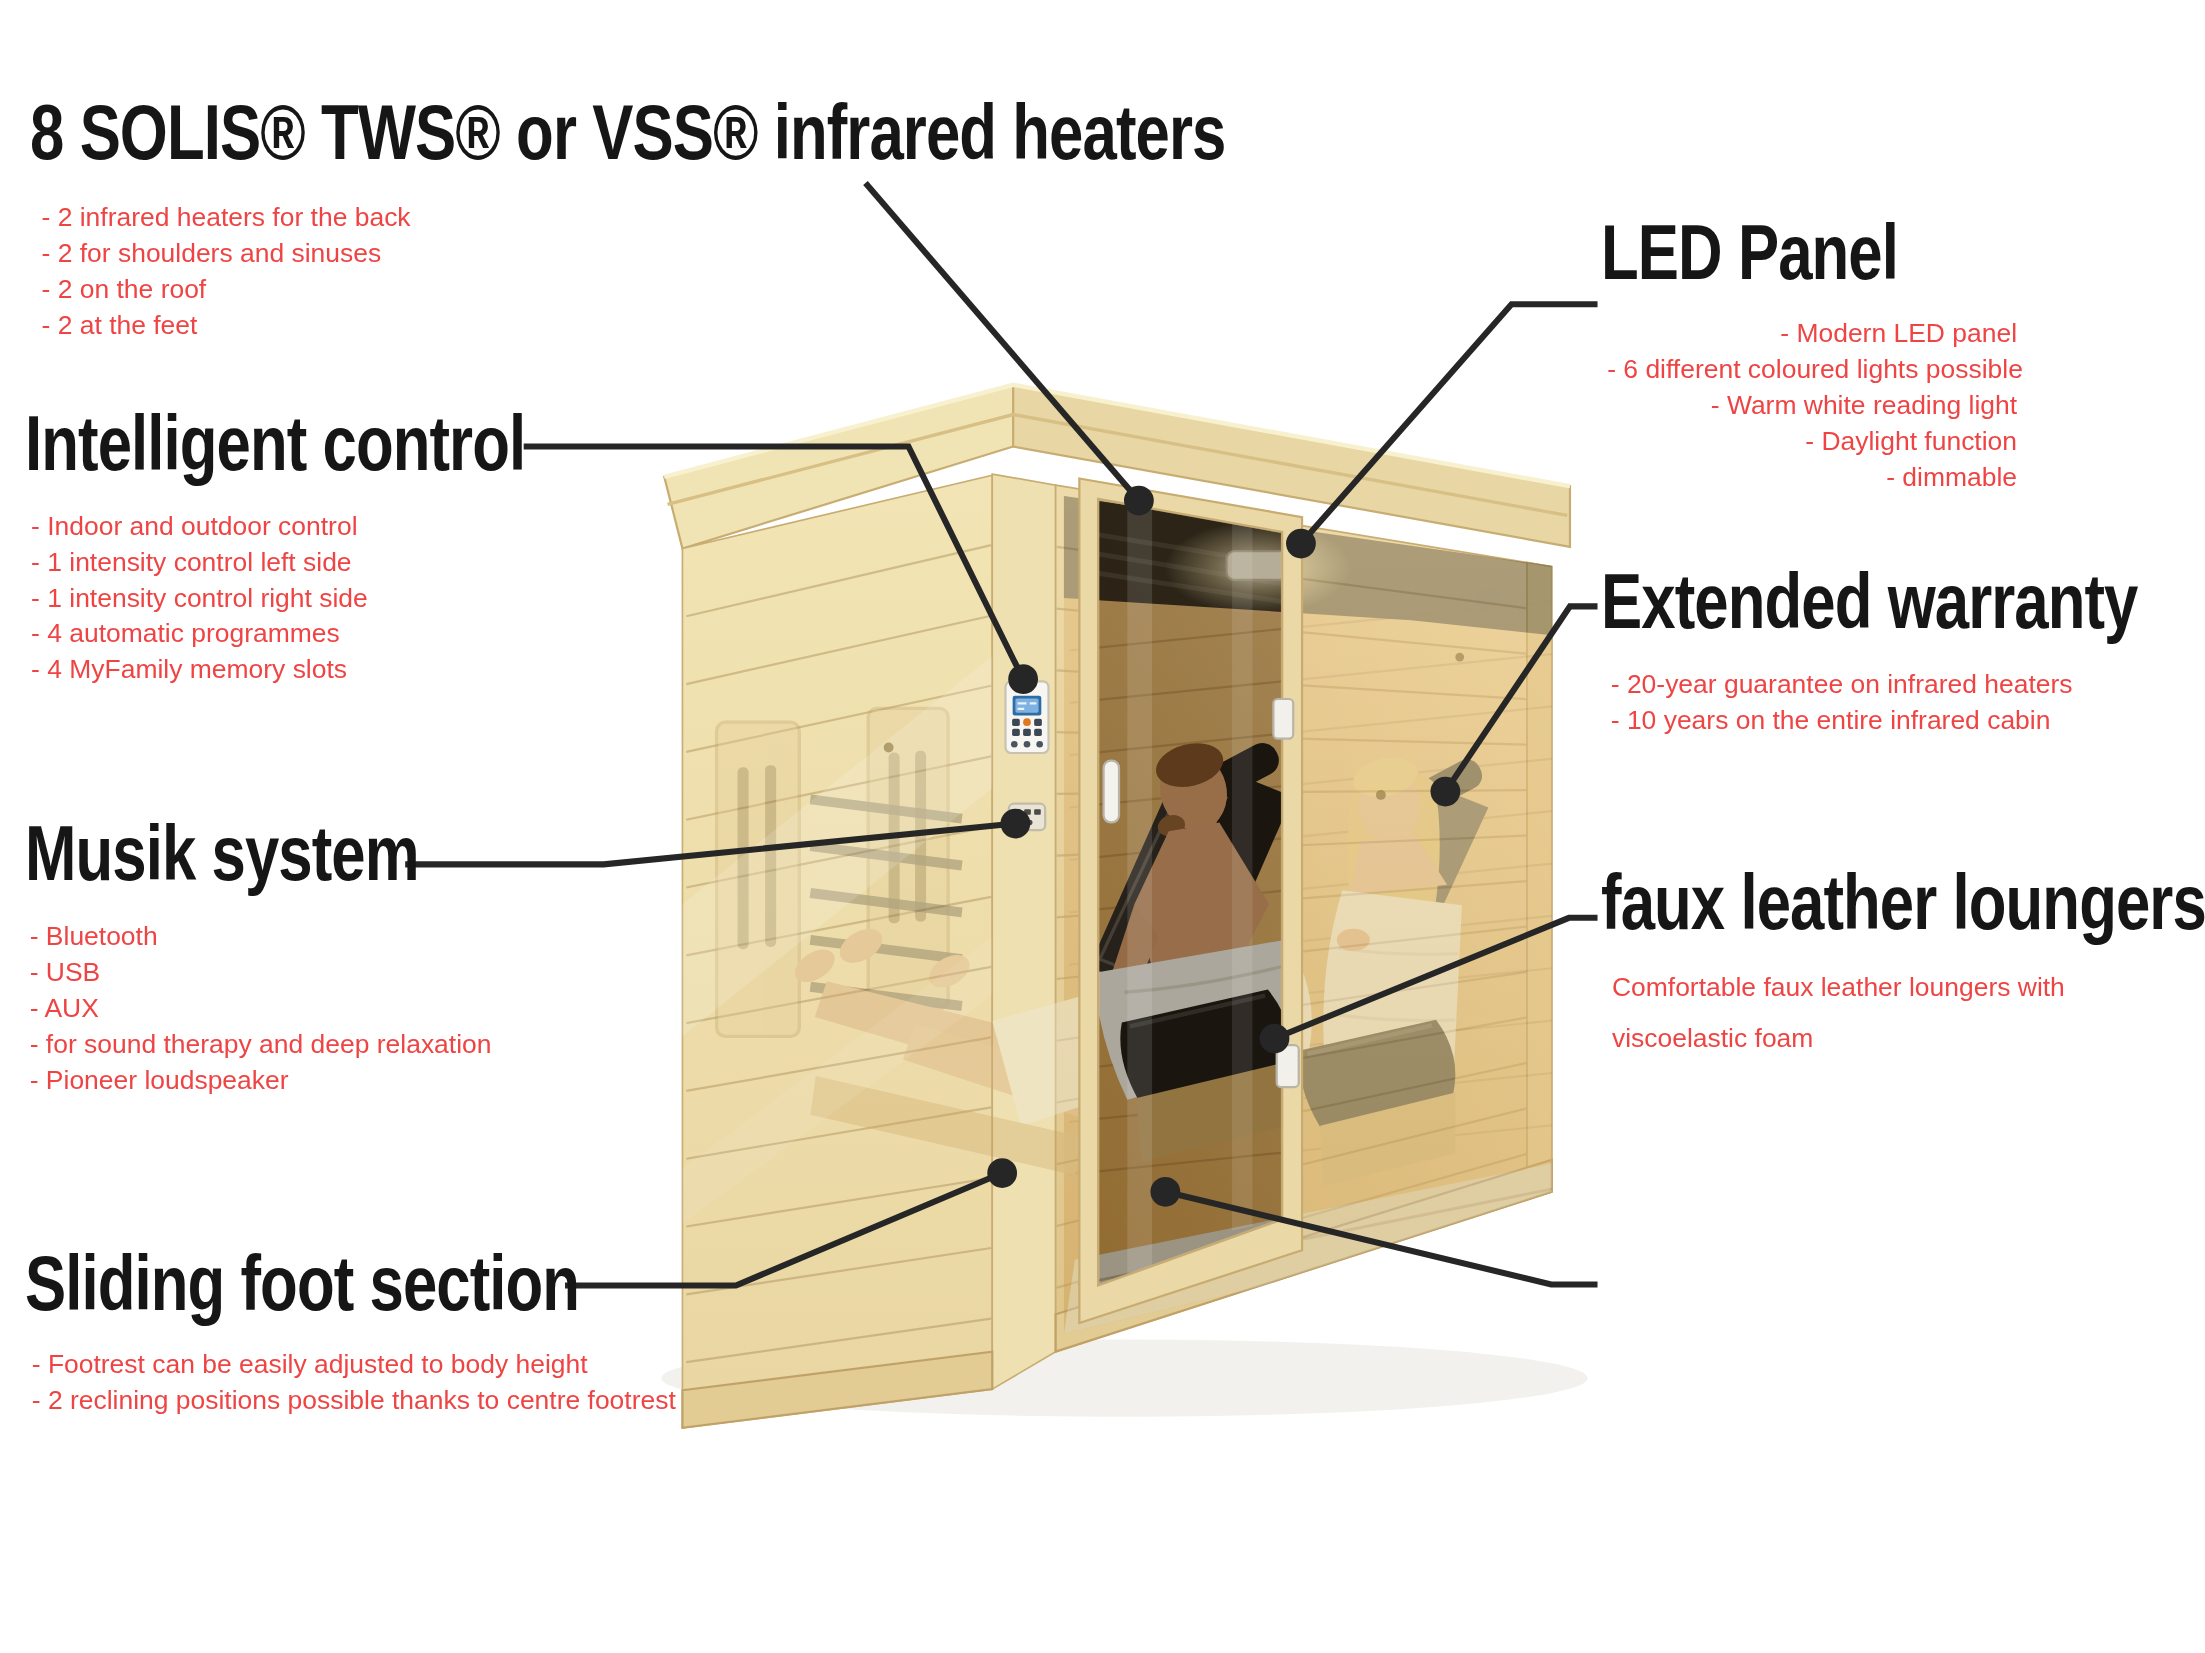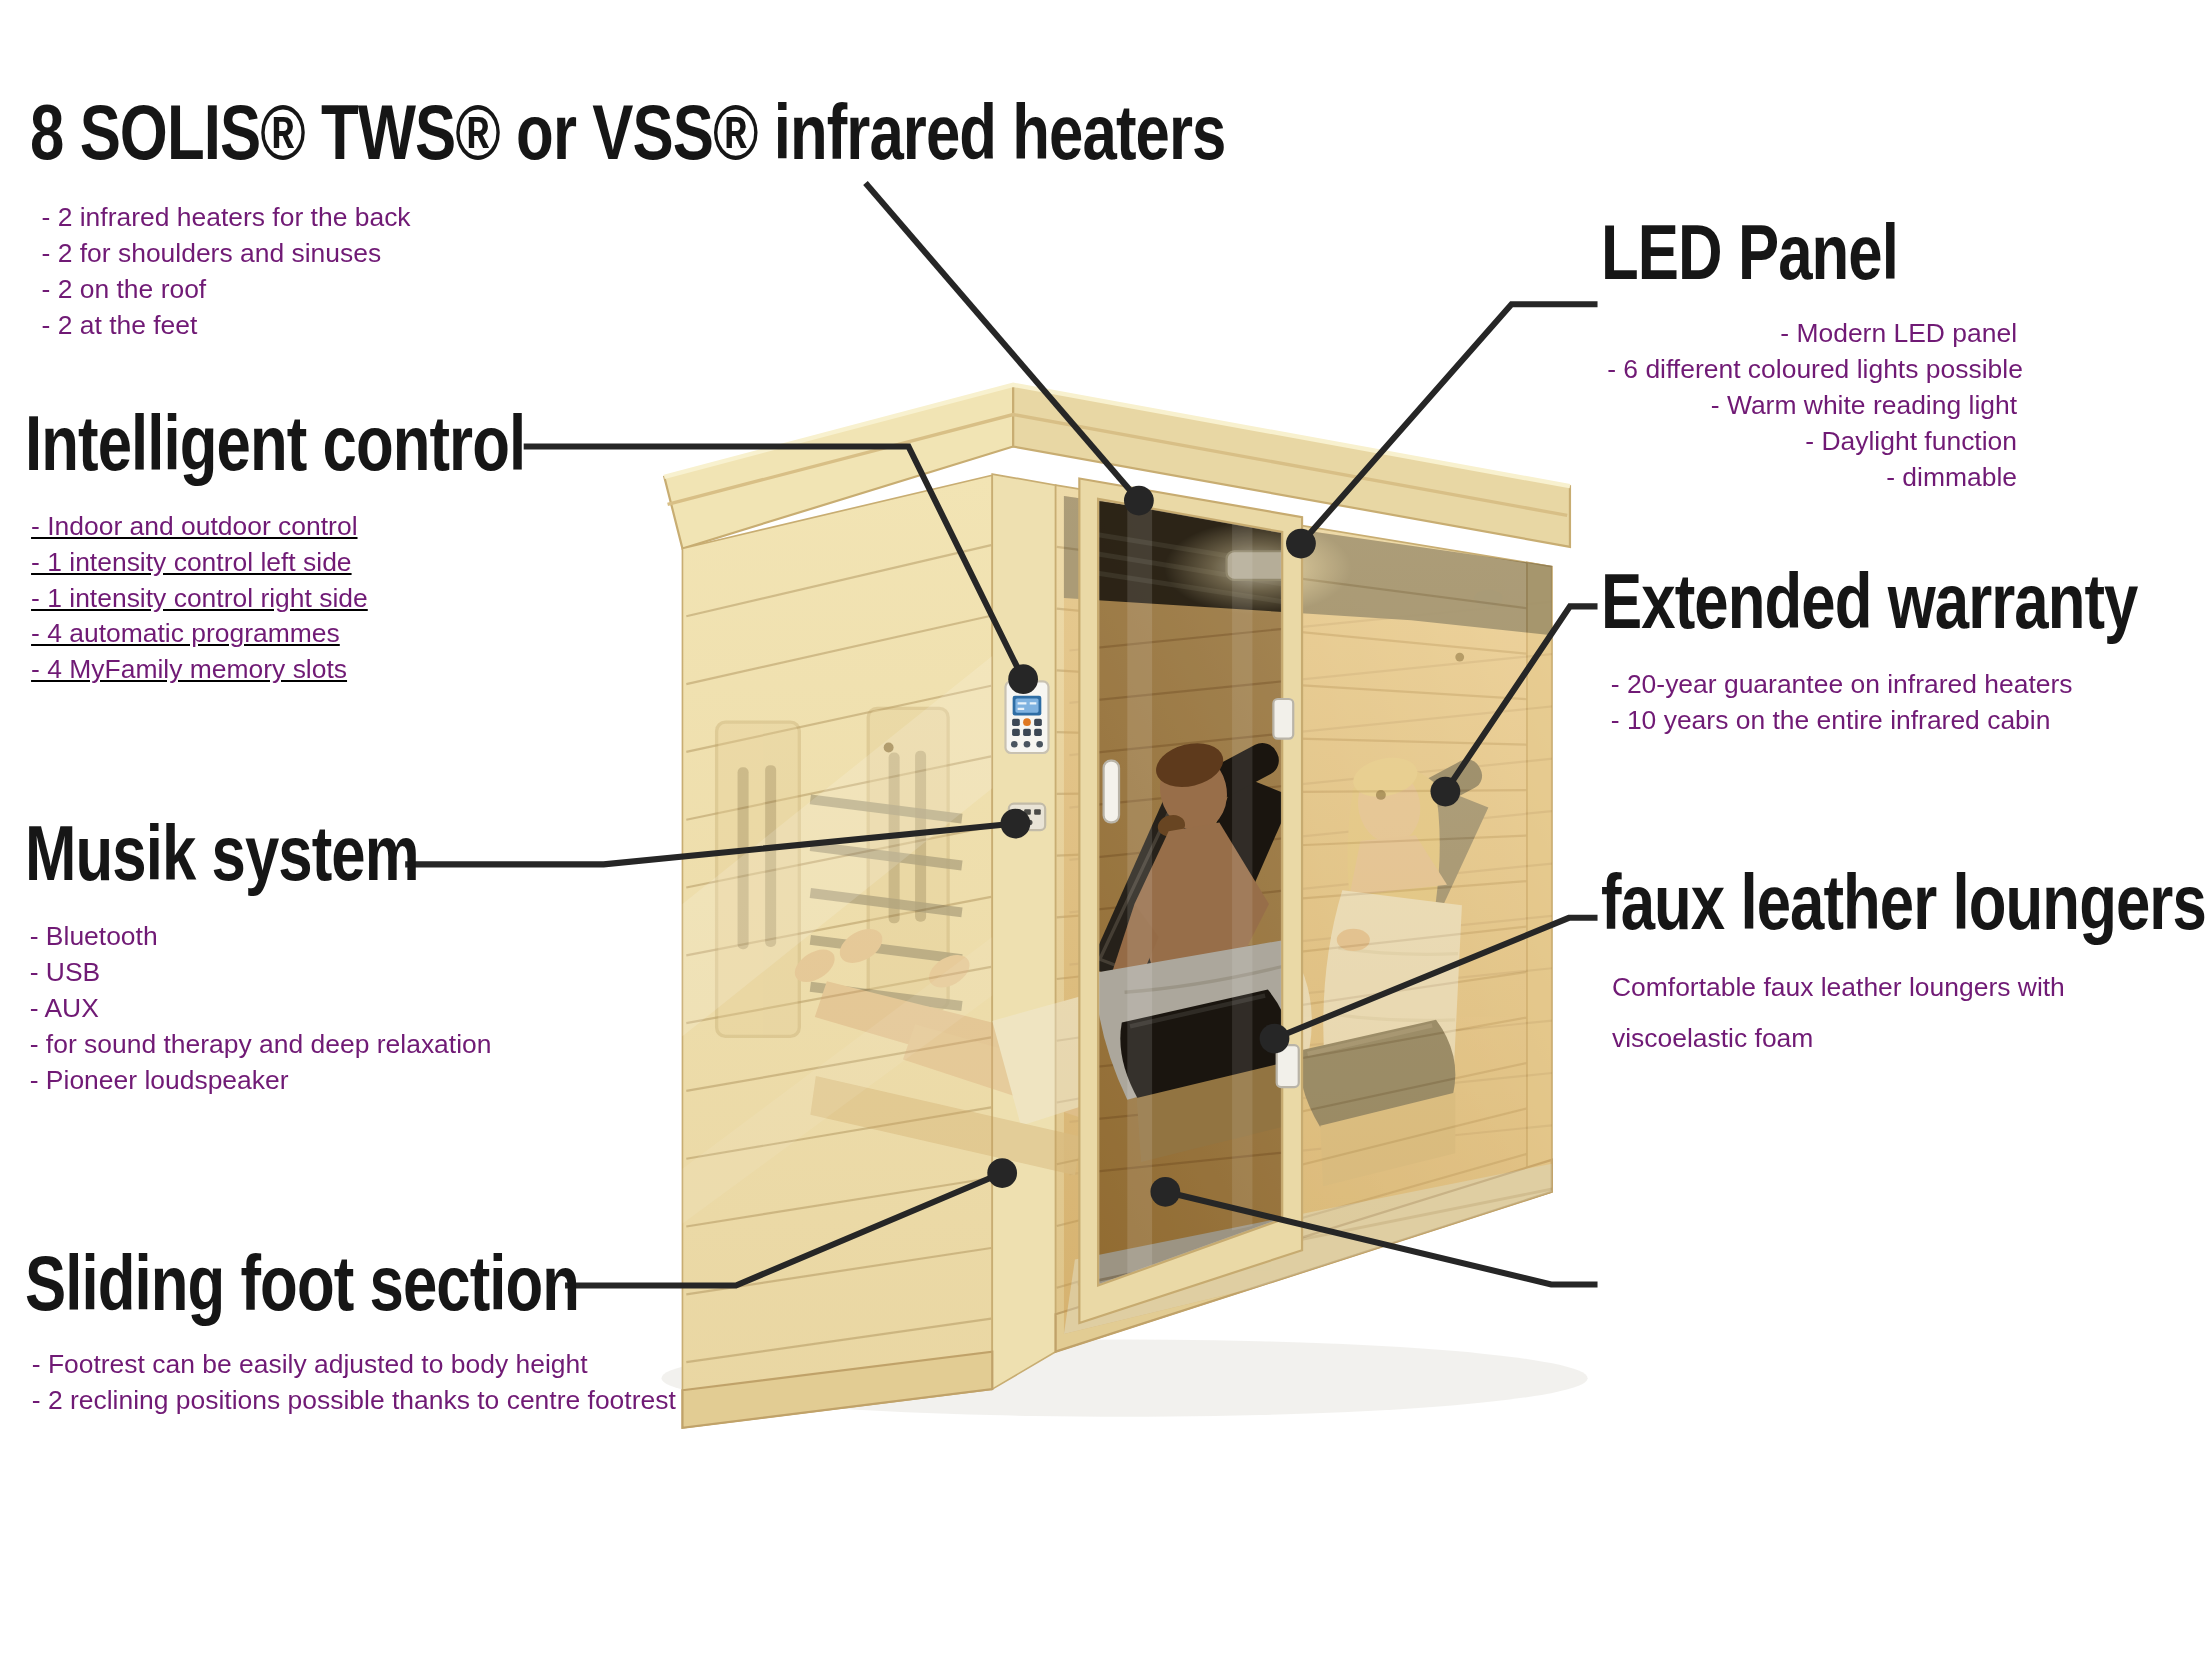--- a/index.html
+++ b/index.html
@@ -4,29 +4,29 @@
 <title>Infrared cabin features</title>
 <style>
   html,body{margin:0;padding:0;background:#ffffff;}
   .canvas{position:relative;width:100vw;height:75vw;background:#ffffff;overflow:hidden;
           font-family:"Liberation Sans","DejaVu Sans",sans-serif;border-radius:13px;}
   .art{position:absolute;left:0;top:0;width:100%;height:100%;}
   .callout{position:absolute;z-index:2;}
   .callout h2{margin:0;font-size:3.5vw;line-height:1.02;font-weight:700;color:#161616;
               letter-spacing:-0.015em;transform:scaleX(0.8);transform-origin:left top;white-space:nowrap;}
   .bullets{margin-top:0.35vw;}
-  .bullet{font-size:1.2vw;line-height:1.63vw;color:#701a75;white-space:nowrap;font-weight:400;}
+  .bullet{font-size:1.2vw;line-height:1.63vw;color:#ef4444;white-space:nowrap;font-weight:400;}
   .desc .bullet{white-space:normal;line-height:2.3vw;}
   .desc-faux .bullets{width:22vw;}
   .desc-lino .bullets{width:19.5vw;}
   
   .c-heaters   {left:1.375%; top:5.6%;}
   .c-heaters  .bullets{margin-left:0.75%;margin-top:1.3vw;}
   .c-control   {left:1.125%; top:24.4%;}
-  .c-control  .bullets{margin-left:1.0%;margin-top:1.2vw;text-decoration:underline;}
+  .c-control  .bullets{margin-left:1.0%;margin-top:1.2vw;}
   .c-musik     {left:1.125%; top:49.2%;}
   .c-musik    .bullets{margin-left:1.0%;margin-top:1.2vw;}
   .c-sliding   {left:1.125%; top:75.2%;}
   .c-sliding  .bullets{margin-left:1.0%;margin-top:1.1vw;}
   .c-led       {left:72.625%; top:12.9%;}
   .c-led      .bullets{margin-left:1.4%;margin-top:1.1vw;text-align:right;}
   .c-warranty  {left:72.625%; top:34.0%;}
   .c-warranty .bullets{margin-left:1.4%;margin-top:1.2vw;}
   .c-faux      {left:72.625%; top:52.2%;}
   .c-faux     .bullets{margin-left:1.4%;margin-top:0.9vw;}

